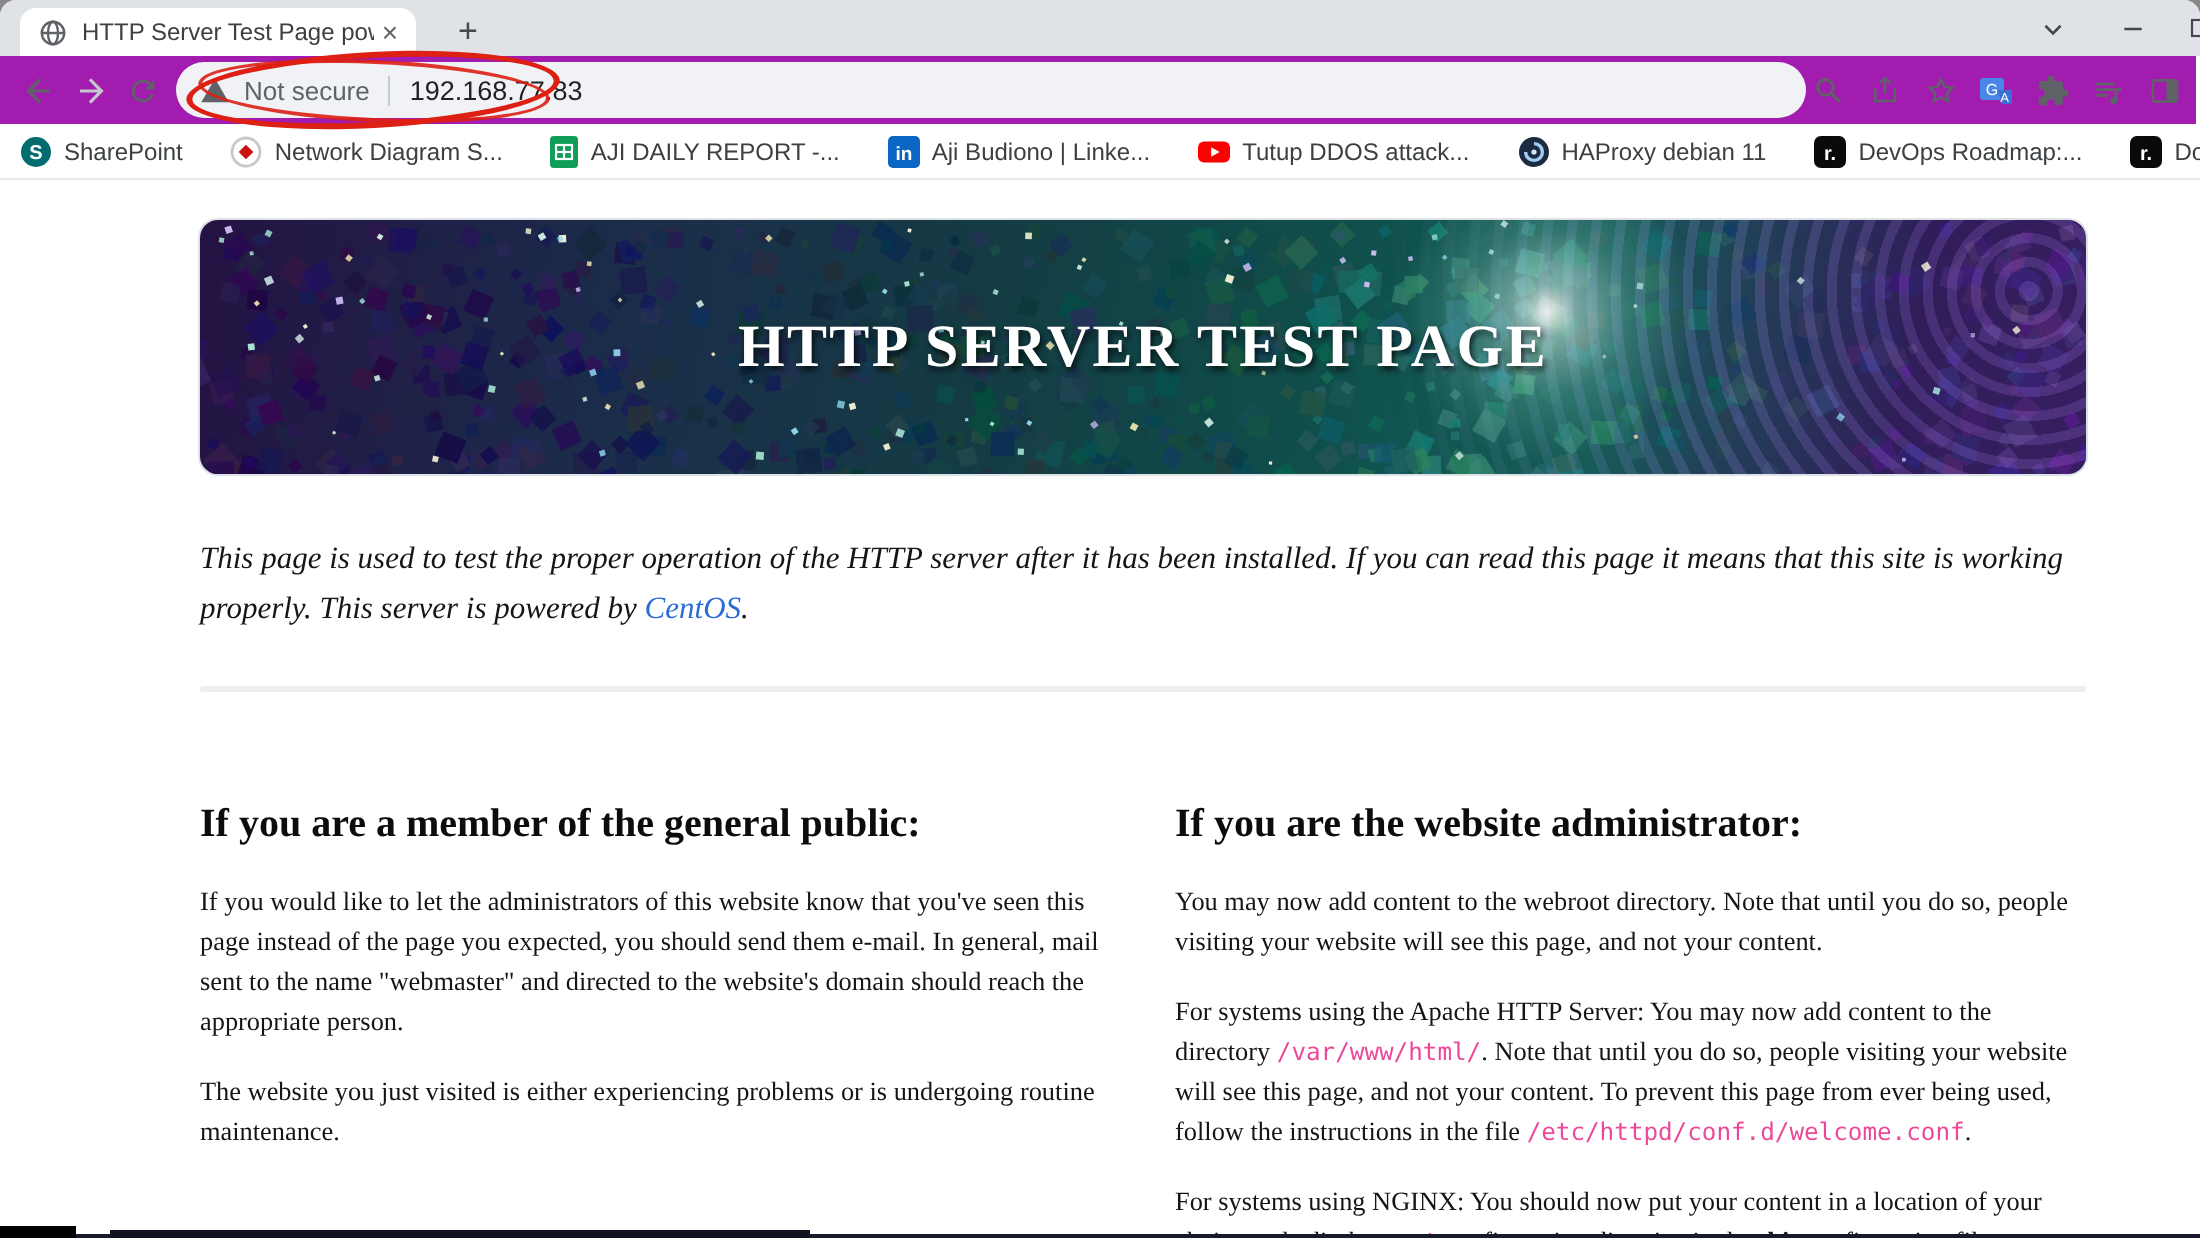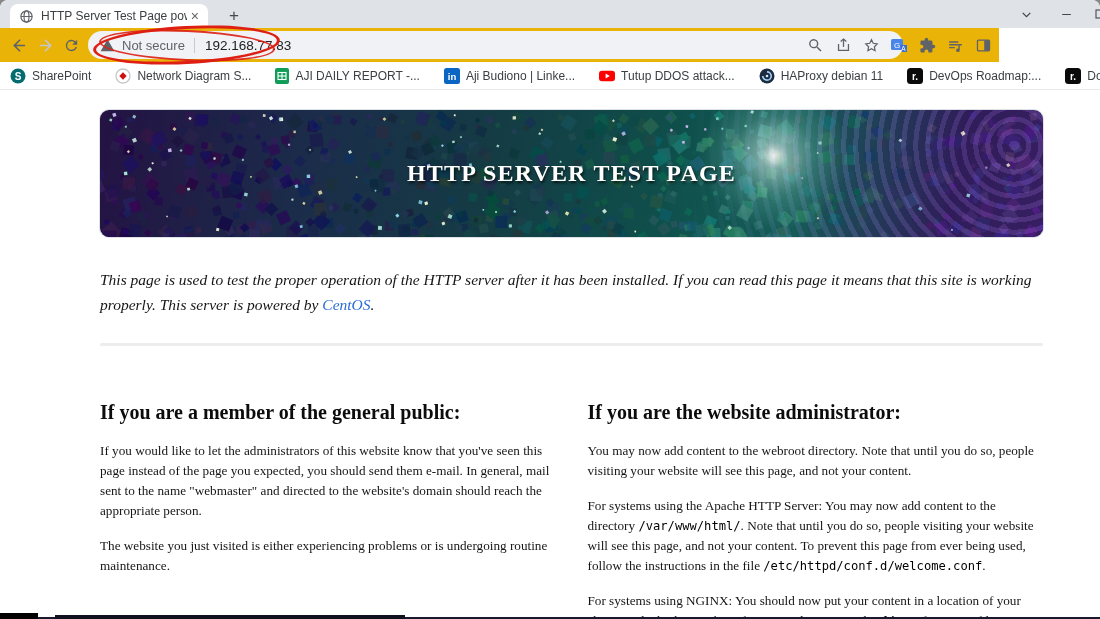--- a/index.html
+++ b/index.html
@@ -11,21 +11,21 @@
   .tabstrip{position:absolute;left:0;top:0;width:1100px;height:28px;background:#dfe2e7;border-radius:8px 8px 0 0;}
   .tab{position:absolute;left:10px;top:4px;width:198px;height:24px;background:#fff;border-radius:8px 8px 0 0;
        display:flex;align-items:center;padding:0 6px 0 9px;}
   .tab-title{font-size:12px;color:#3c4043;white-space:nowrap;overflow:hidden;max-width:146px;margin-left:7px;}
   .tab-close{margin-left:auto;font-size:14px;color:#5f6368;line-height:1;padding:1px 3px;border-radius:50%;cursor:pointer;}
   .newtab{position:absolute;left:222px;top:4px;width:24px;height:24px;display:flex;align-items:center;justify-content:center;
        font-size:17px;color:#45484d;cursor:pointer;}
   .wctl{position:absolute;top:0;height:28px;display:flex;align-items:center;justify-content:center;color:#45484d;}
 
   
-  .toolbar{position:absolute;left:0;top:28px;width:999px;height:34px;background:#eab308;display:flex;align-items:center;}
+  .toolbar{position:absolute;left:0;top:28px;width:1098px;height:34px;background:#a21caf;display:flex;align-items:center;}
   .navbtn{width:26px;height:26px;display:flex;align-items:center;justify-content:center;cursor:pointer;flex:0 0 auto;}
   .omnibox{position:absolute;left:88px;top:3px;width:815px;height:28px;background:#f0f2f5;border-radius:14px;
        display:flex;align-items:center;padding:0 12px;cursor:text;}
   .sec-label{font-size:13px;color:#5f6368;margin:0 9px 0 7px;}
   .omni-sep{width:1px;height:15px;background:#c6c9cd;margin-right:10px;}
   .omni-url{font-size:13.5px;color:#202124;}
   .tb-right{position:absolute;right:2px;top:0;height:34px;display:flex;align-items:center;}
   .tb-right .navbtn{width:28px;}
 
   
@@ -45,30 +45,30 @@
   .banner{position:absolute;left:100px;top:19px;width:943px;height:127px;border-radius:9px;overflow:hidden;
         background:linear-gradient(100deg,#241243,#1b2c4a 22%,#143c44 42%,#0f4f4b 60%,#17635c 74%,#33205e 90%,#3c2368);
         box-shadow:0 0 0 1px rgba(120,140,160,.25);}
   .banner svg{position:absolute;left:0;top:0;}
   .banner-glow{position:absolute;inset:0;
         background:radial-gradient(circle at 71.5% 36%, rgba(255,255,246,.95), rgba(216,250,236,.55) 2%, rgba(140,220,196,.25) 6%, rgba(0,0,0,0) 11%);}
   .banner-rings{position:absolute;right:0;top:0;width:38%;height:100%;opacity:.45;
         background:repeating-radial-gradient(circle at 92% 28%, rgba(170,122,232,.38) 0 5px, rgba(28,15,58,.28) 5px 12px);
         -webkit-mask-image:linear-gradient(to right,transparent,#000 45%);mask-image:linear-gradient(to right,transparent,#000 45%);}
   .banner-title{position:absolute;inset:0;display:flex;align-items:center;justify-content:center;
-        color:#fff;font-weight:bold;font-size:24px;letter-spacing:1.2px;
+        color:#fff;font-weight:bold;font-size:30px;letter-spacing:1.2px;
         text-shadow:1px 2px 3px rgba(0,0,0,.75);}
   .intro{position:absolute;left:100px;top:176px;width:945px;font-size:15.5px;line-height:25px;font-style:italic;}
   .rule{position:absolute;left:100px;top:252px;width:943px;height:3px;background:#ededed;border-radius:2px;}
   .cols{position:absolute;left:100px;top:281px;width:945px;display:flex;gap:30px;}
   .col{flex:1 1 0;margin-top:29px;}
   .col h2{font-size:20px;margin:0 0 17px;font-weight:bold;color:#0c0c0c;}
   .col p{margin:0 0 15px;font-size:13.2px;line-height:20px;}
   .seg-link{color:#2a6cd5;cursor:pointer;}
-  .seg-code{font-family:"DejaVu Sans Mono","Liberation Mono",monospace;color:#000000;font-size:.92em;}
+  .seg-code{font-family:"DejaVu Sans Mono","Liberation Mono",monospace;color:#ec4899;font-size:.92em;}
   .seg-bold{font-weight:bold;}
 
   
   .bstrip{position:absolute;left:0;bottom:0;width:1100px;height:2px;background:#171a2b;}
   .bstrip-l{position:absolute;left:0;bottom:0;width:38px;height:6px;background:#000;}
   .bstrip-m{position:absolute;left:55px;bottom:0;width:350px;height:4px;background:#10131f;}
 
   svg{display:block;}
 </style>
 </head>

